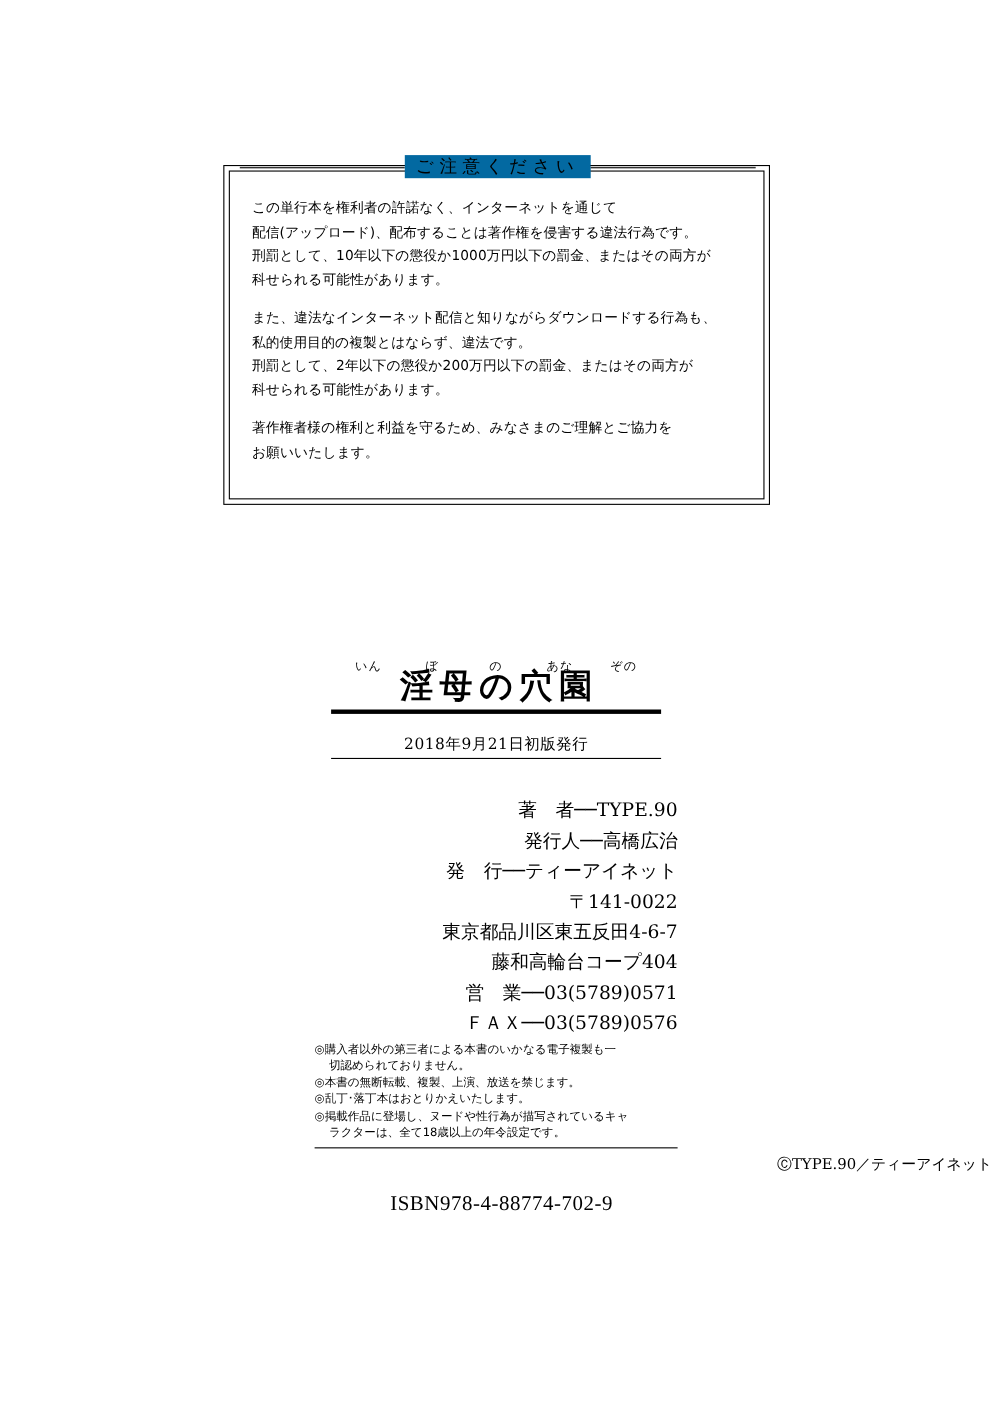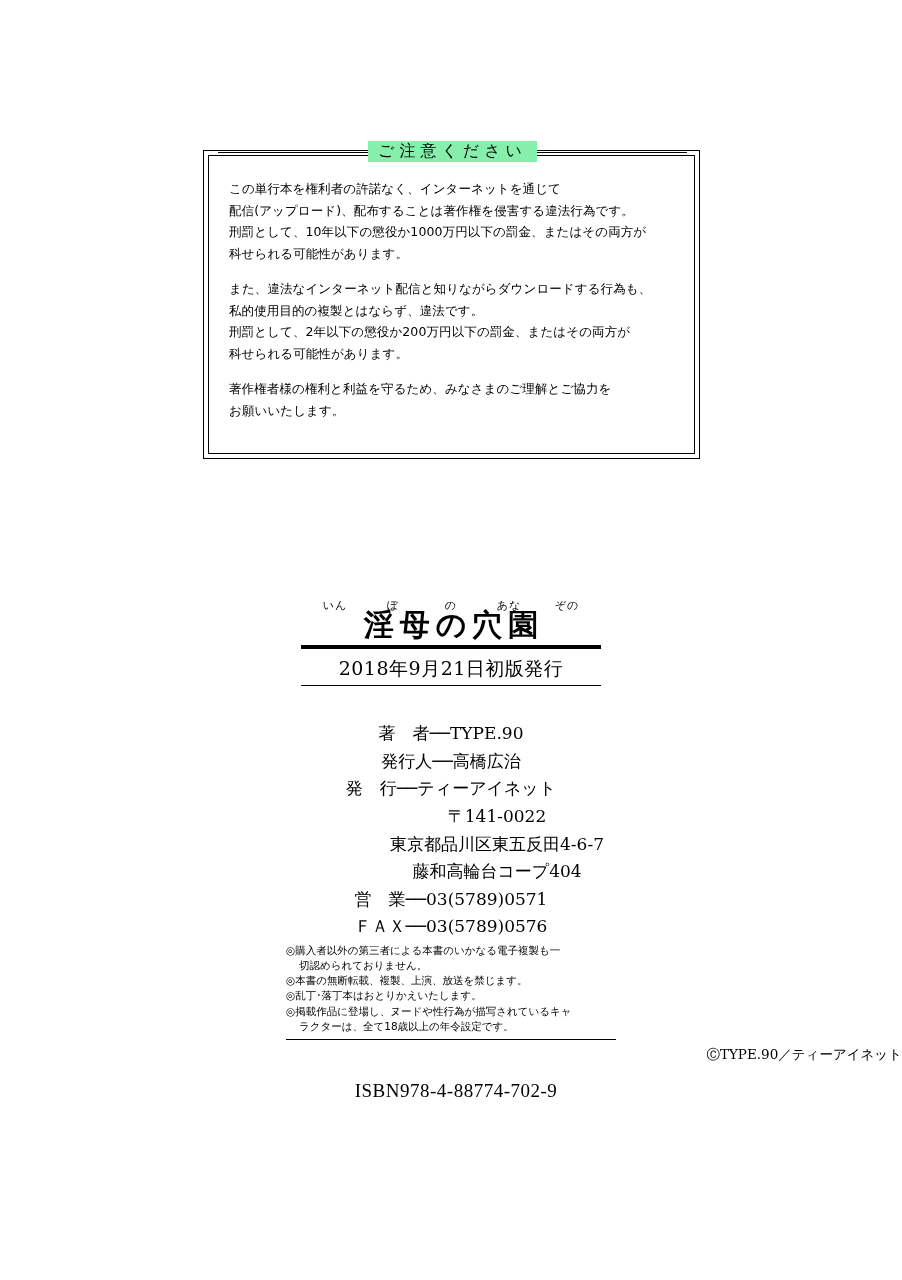--- a/index.html
+++ b/index.html
@@ -41,21 +41,21 @@
     align-items: center;
     box-sizing: border-box;
     padding: 0 14px;
   }
   .notice-title-rule {
     flex: 1 1 auto;
     height: 0;
     border-top: 3px double #000;
   }
   .notice-title-text {
-    background: #86efac;
+    background: #0369a1;
     padding: 0 10px;
     font-size: 16px;
     letter-spacing: 5px;
     font-family: "DejaVu Serif", serif;
     white-space: nowrap;
   }
   .notice-para {
     font-size: 12.5px;
     line-height: 1.72;
     margin: 0 0 14px 0;
@@ -94,36 +94,36 @@
     letter-spacing: 6px;
     line-height: 1.08;
     padding-left: 6px;
   }
   .title-rule {
     width: 300px;
     margin: 4px auto 0 auto;
     border-top: 4px solid #000;
   }
   .pubdate {
-    font-size: 19px;
+    font-size: 14px;
     font-family: "DejaVu Serif", serif;
     letter-spacing: 0.5px;
-    margin-top: 7px;
+    margin-top: 19px;
     padding-bottom: 3px;
     border-bottom: 1.5px solid #000;
     width: 300px;
     margin-left: auto;
     margin-right: auto;
     box-sizing: border-box;
   }
 
   .imprint {
     width: 330px;
     margin: 34px auto 0 auto;
-    text-align: center;
+    text-align: right;
     font-family: "DejaVu Serif", serif;
     font-size: 17px;
     line-height: 1.62;
   }
   .imprint .lbl {
     display: inline-block;
   }
   .imprint .indent {
     padding-left: 92px;
   }

